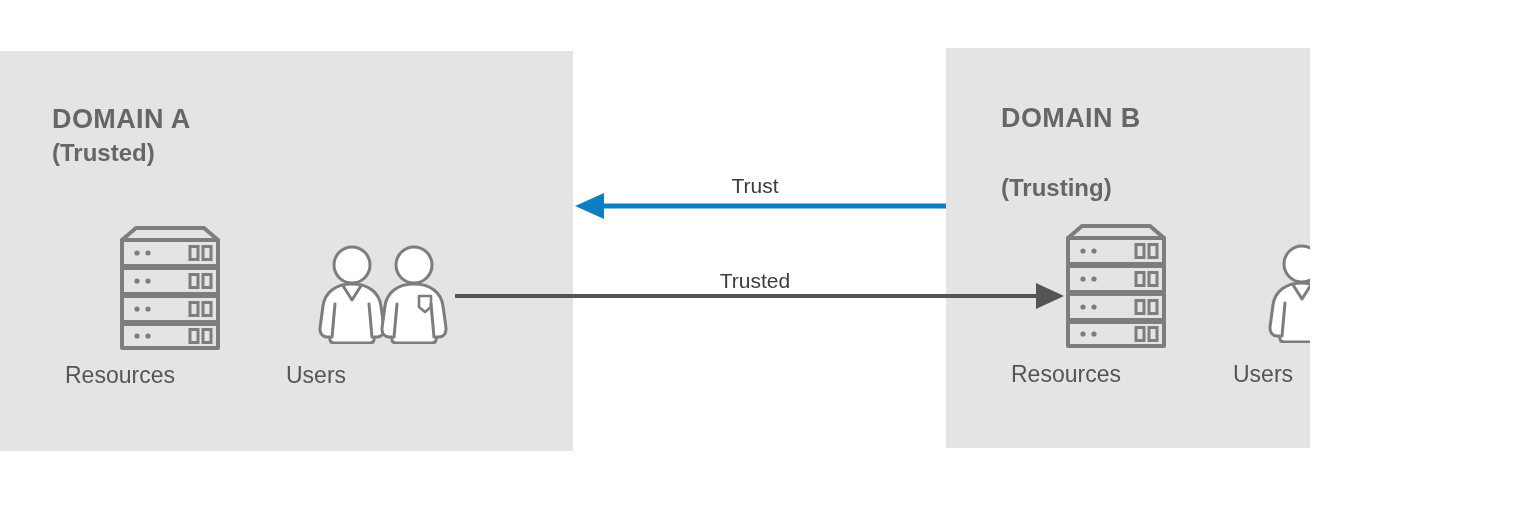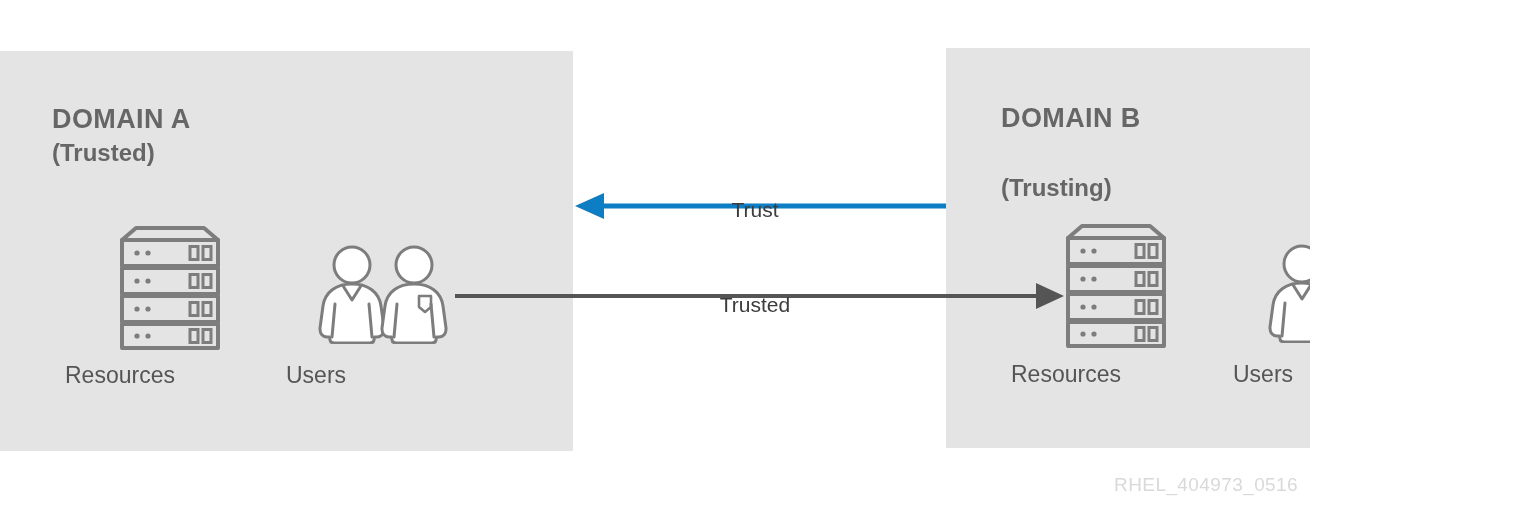--- a/index.html
+++ b/index.html
@@ -60,21 +60,20 @@
   
   .icon-box { position: absolute; }
 
   
   .flow-label {
     position: absolute;
     font-size: 21px;
     color: #3c3c3c;
     white-space: nowrap;
     text-align: center;
-    margin-top: 24px;
   }
 
   
   #arrows {
     position: absolute;
     left: 0; top: 0;
     width: 1520px; height: 508px;
     pointer-events: none;
   }
 
@@ -230,15 +229,14 @@
     <g>
       <line x1="455" y1="296" x2="1040" y2="296" stroke="#555555" stroke-width="4"></line>
       <path d="M1064 296 L1036 283 L1036 309 Z" fill="#555555"></path>
     </g>
   </svg>
 
   <div class="flow-label" style="left:675px; top:174px; width:160px;">Trust</div>
 
   <div class="flow-label" style="left:675px; top:269px; width:160px;">Trusted</div>
 
-  <div id="watermark">RHEL_404973_0516</div>
 
 </div>
 
 </body></html>

